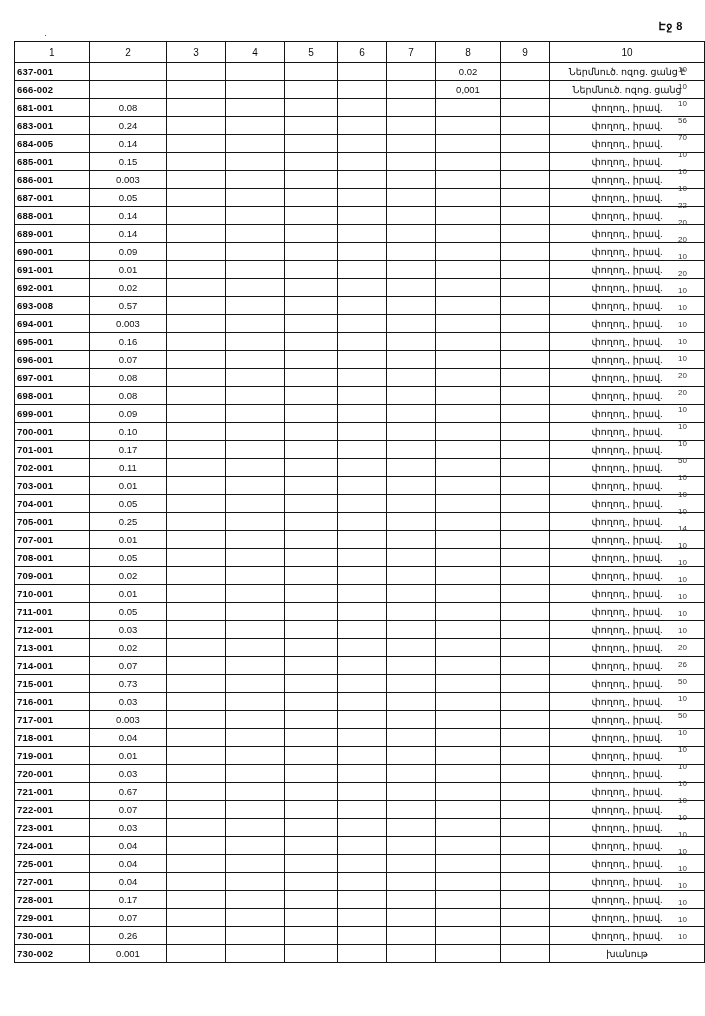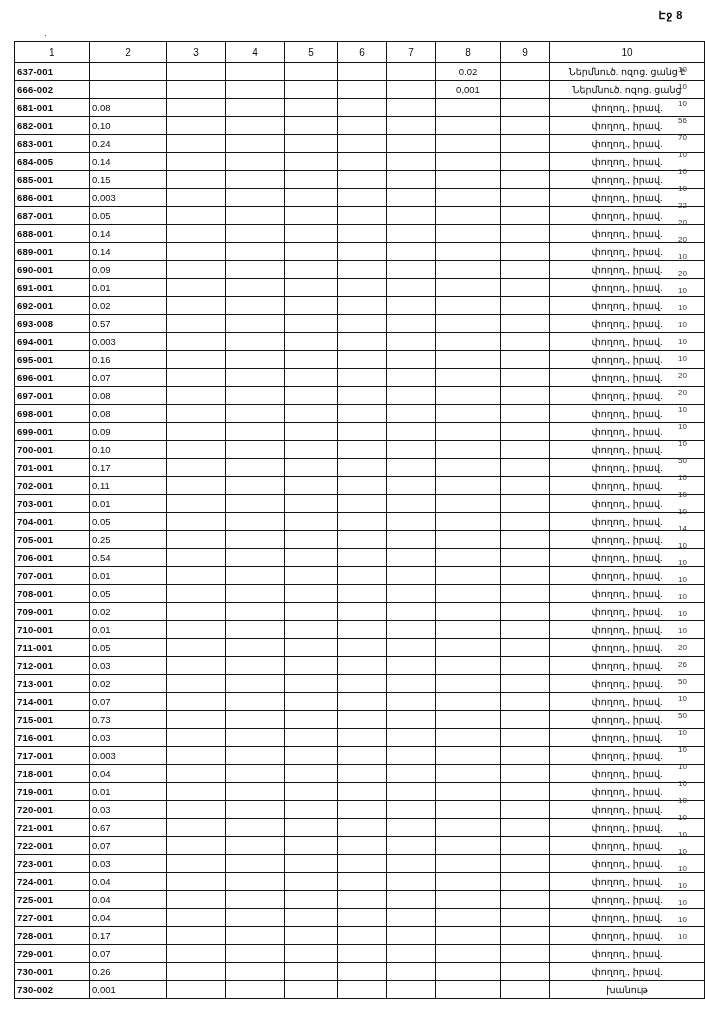--- a/index.html
+++ b/index.html
@@ -25,21 +25,21 @@
   .scan-noise {
     position: absolute;
     left: 0; top: 0; right: 0; bottom: 0;
     background:
       linear-gradient(90deg, rgba(0,0,0,0.012) 0 2px, rgba(0,0,0,0) 2px 7px),
       linear-gradient(180deg, rgba(0,0,0,0.01) 0 1px, rgba(0,0,0,0) 1px 5px);
     pointer-events: none;
   }
   .page-header {
     position: absolute;
-    top: 9px;
+    top: 20px;
     right: 22px;
     font-size: 11px;
     font-weight: bold;
     letter-spacing: 0.5px;
     color: #111;
     margin-left: 28px;
   }
   .tick-mark {
     position: absolute;
     font-size: 9px;
@@ -66,21 +66,21 @@
     overflow: hidden;
     white-space: nowrap;
   }
   table.grid thead th {
     height: 20px;
     text-align: center;
     font-weight: normal;
     font-size: 10px;
   }
   .c1 { width: 70px; text-align: left; padding-left: 4px; letter-spacing: 0.2px; font-weight: bold; }
-  .c2 { width: 72px; }
+  .c2 { width: 72px; text-align: center; }
   .c3, .c4, .c5, .c6, .c7 { width: 48px; }
   .c3 { width: 54px; }
   .c4 { width: 54px; }
   .c5 { width: 48px; }
   .c6 { width: 44px; }
   .c7 { width: 44px; }
   .c8 { width: 60px; text-align: center; }
   .c9 { width: 44px; }
   .c10 { width: 150px; text-align: center; padding-left: 5px; font-size: 9px; }
   .side-col {
@@ -160,32 +160,20 @@
             <td class="c3"></td>
             <td class="c4"></td>
             <td class="c5"></td>
             <td class="c6"></td>
             <td class="c7"></td>
             <td class="c8"></td>
             <td class="c9"></td>
             <td class="c10">փողող., իրավ.</td>
           </tr>
           <tr>
-            <td class="c1">682-001</td>
-            <td class="c2">0.10</td>
-            <td class="c3"></td>
-            <td class="c4"></td>
-            <td class="c5"></td>
-            <td class="c6"></td>
-            <td class="c7"></td>
-            <td class="c8"></td>
-            <td class="c9"></td>
-            <td class="c10">փողող., իրավ.</td>
-          </tr>
-          <tr>
             <td class="c1">683-001</td>
             <td class="c2">0.24</td>
             <td class="c3"></td>
             <td class="c4"></td>
             <td class="c5"></td>
             <td class="c6"></td>
             <td class="c7"></td>
             <td class="c8"></td>
             <td class="c9"></td>
             <td class="c10">փողող., իրավ.</td>
@@ -438,32 +426,20 @@
             <td class="c5"></td>
             <td class="c6"></td>
             <td class="c7"></td>
             <td class="c8"></td>
             <td class="c9"></td>
             <td class="c10">փողող., իրավ.</td>
           </tr>
           <tr>
             <td class="c1">705-001</td>
             <td class="c2">0.25</td>
-            <td class="c3"></td>
-            <td class="c4"></td>
-            <td class="c5"></td>
-            <td class="c6"></td>
-            <td class="c7"></td>
-            <td class="c8"></td>
-            <td class="c9"></td>
-            <td class="c10">փողող., իրավ.</td>
-          </tr>
-          <tr>
-            <td class="c1">706-001</td>
-            <td class="c2">0.54</td>
             <td class="c3"></td>
             <td class="c4"></td>
             <td class="c5"></td>
             <td class="c6"></td>
             <td class="c7"></td>
             <td class="c8"></td>
             <td class="c9"></td>
             <td class="c10">փողող., իրավ.</td>
           </tr>
           <tr>

